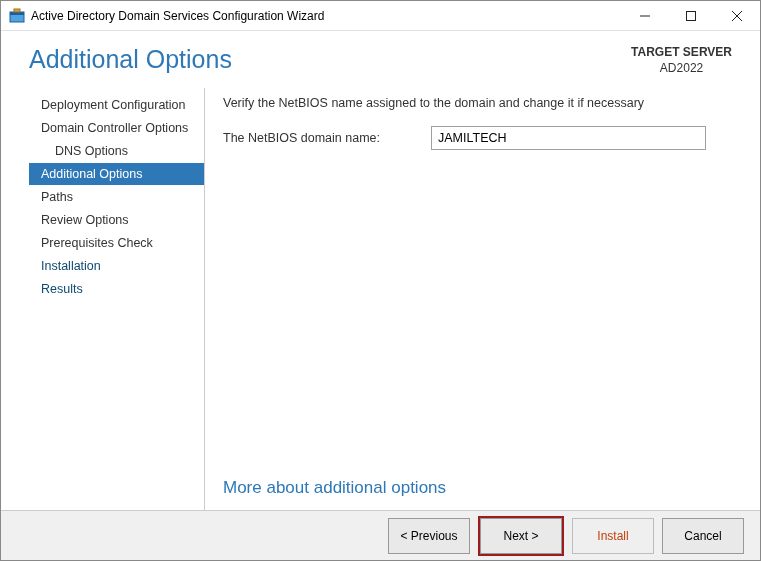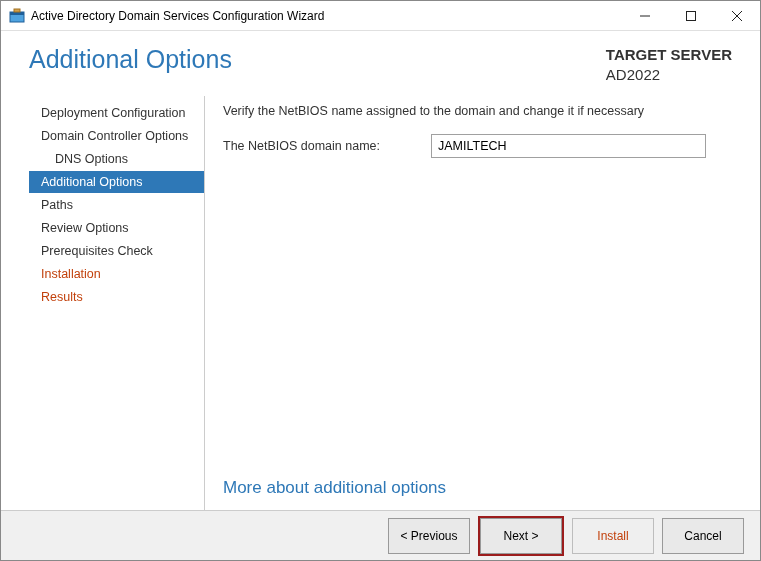--- a/index.html
+++ b/index.html
@@ -33,21 +33,21 @@
 
   .header {
     padding: 14px 28px 8px 28px;
     display: flex; justify-content: space-between; align-items: flex-start;
   }
   .page-title {
     font-size: 25px; font-weight: 300;
     color: #2e78b7;
   }
   .target {
-    text-align: left; font-size: 15px; color: #333;
+    text-align: center; font-size: 12px; color: #333;
     line-height: 1.3;
   }
   .target-label { font-weight: 700; }
 
   .body {
     flex: 1; display: flex;
     padding: 4px 28px 0 28px;
     min-height: 0;
   }
   .sidebar {
@@ -59,21 +59,21 @@
     padding: 4px 8px 4px 12px;
     font-size: 12.5px;
     color: #333;
     cursor: default;
     margin-bottom: 1px;
   }
   .nav-item.indent { padding-left: 26px; }
   .nav-item.selected {
     background: #2e78b7; color: #fff;
   }
-  .nav-item.disabled { color: #c2410c; }
+  .nav-item.disabled { color: #0c4a6e; }
 
   .content {
     flex: 1; padding: 8px 0 0 18px;
     display: flex; flex-direction: column;
     font-size: 12.5px; color: #333;
   }
   .instruction { margin-bottom: 16px; }
   .field-row { display: flex; align-items: center; margin-bottom: 8px; }
   .field-label { width: 208px; }
   .field-input {

